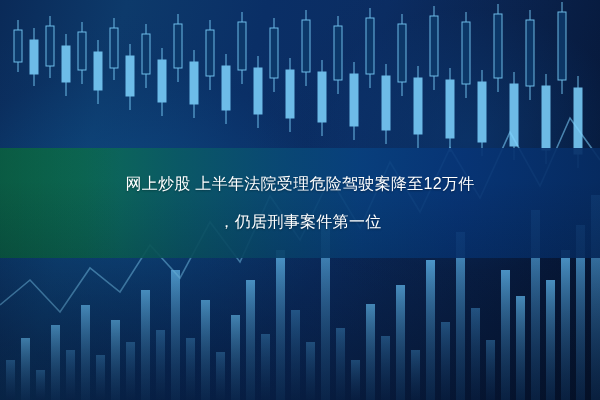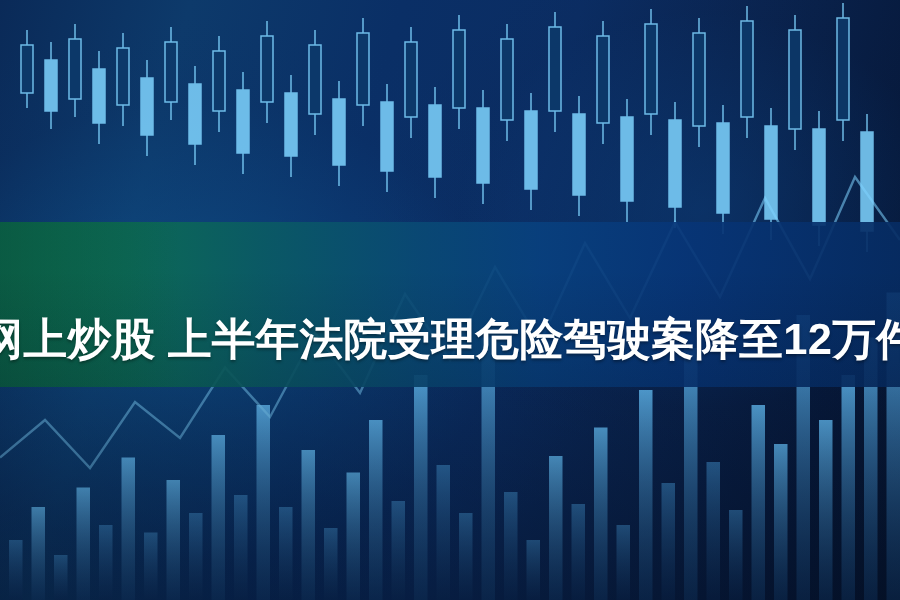--- a/index.html
+++ b/index.html
@@ -66,26 +66,25 @@
     position: absolute;
     left: 0;
     top: 148px;
     width: 600px;
     height: 110px;
     display: flex;
     flex-direction: column;
     align-items: center;
     justify-content: center;
     color: #ffffff;
-    font-size: 29px;
-    font-weight: bold;
+    font-size: 16px;
+    font-weight: normal;
     line-height: 38px;
     letter-spacing: 0.3px;
     text-shadow: 0 1px 2px rgba(0,0,0,0.35);
-    margin-top: 24px;
   }
   .headline .l1 { white-space: nowrap; }
   .headline .l2 { white-space: nowrap; }
 </style>
 </head>
 <body>
 
 <div id="stage">
 
   <div class="bg-base"></div>
@@ -232,15 +231,16 @@
       <polyline fill="none" stroke="#7fd4ff" stroke-width="1.6" opacity="0.55" points="0,305 30,280 60,312 90,268 120,292 150,245 180,278 210,222 240,262 270,196 300,240 330,178 360,228 390,162 420,212 450,148 480,198 510,132 540,186 570,118 600,160"></polyline>
     </g>
   </svg>
 
   <div class="banner"></div>
   <div class="banner-fade-l"></div>
   <div class="bg-dark-bottom"></div>
 
   <div class="headline">
     <div class="l1">网上炒股 上半年法院受理危险驾驶案降至12万件</div>
+    <div class="l2">，仍居刑事案件第一位</div>
   </div>
 
 </div>
 
 </body></html>

